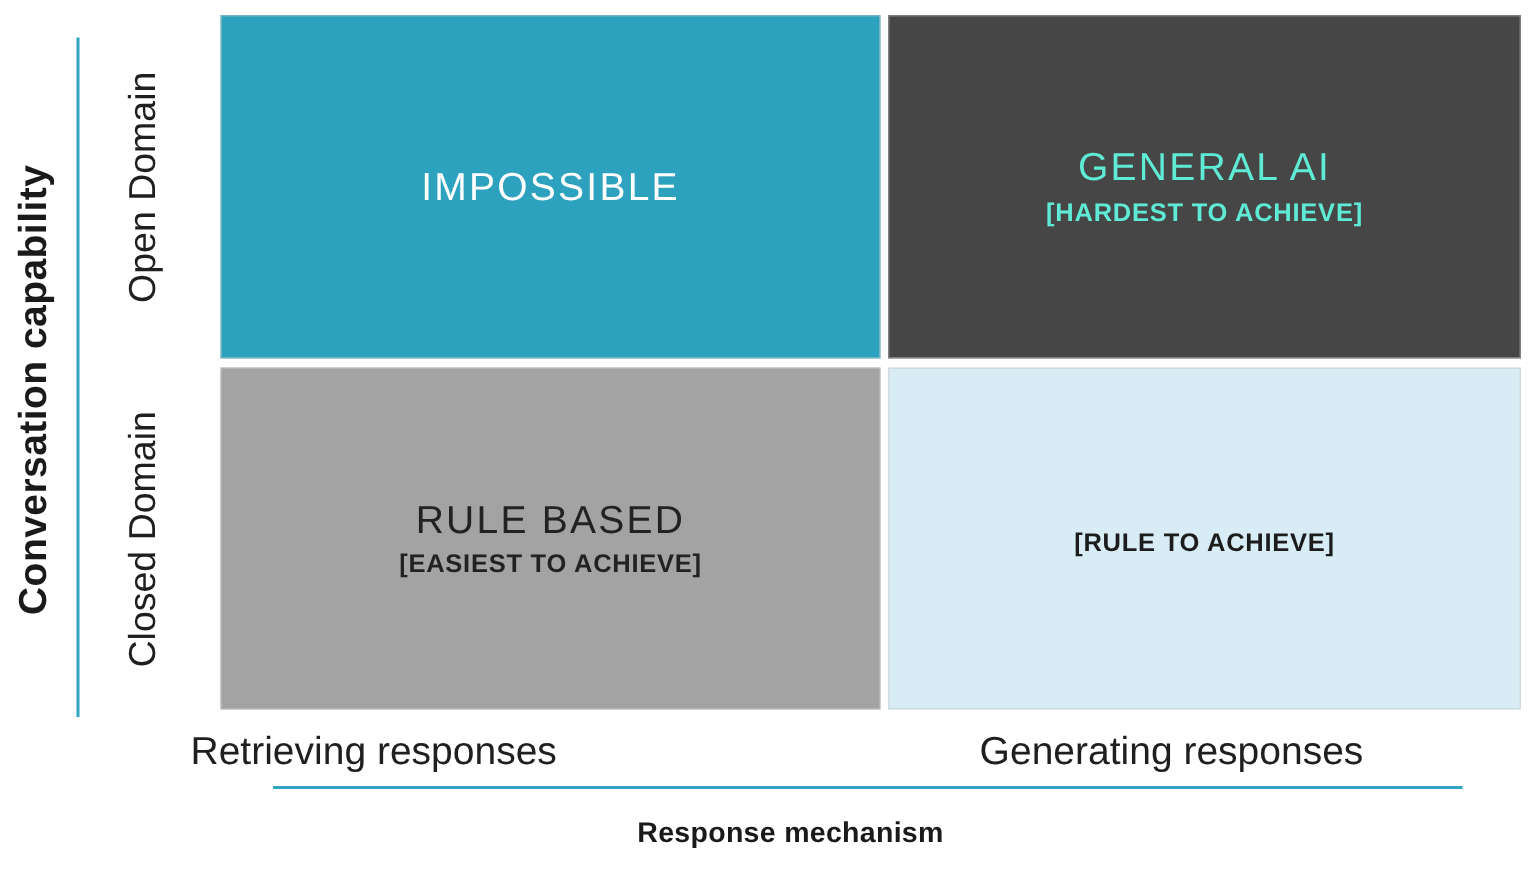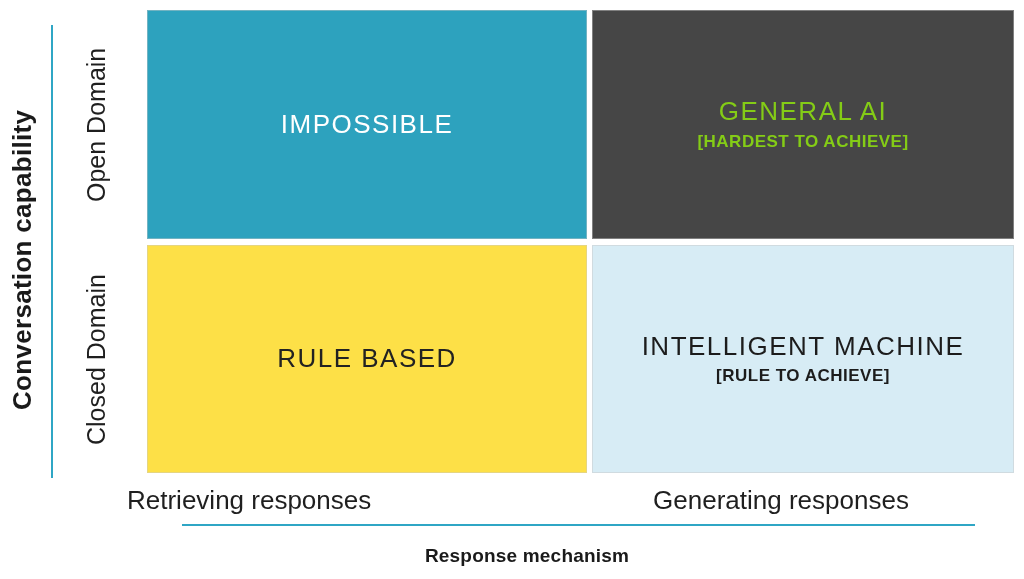--- a/index.html
+++ b/index.html
@@ -135,31 +135,31 @@
 
   <div class="y-label-bottom vtext">Closed Domain</div>
 
   <div class="grid">
 
     <div class="quadrant" style="background:#2da2be;color:#ffffff">
       <div class="main">IMPOSSIBLE</div>
 
     </div>
 
-    <div class="quadrant" style="background:#464646;color:#84cc16">
+    <div class="quadrant" style="background:#464646;color:#5eead4">
       <div class="main">GENERAL AI</div>
       <div class="sub">[HARDEST TO ACHIEVE]</div>
     </div>
 
-    <div class="quadrant" style="background:#fde047;color:#222222">
+    <div class="quadrant" style="background:#a3a3a3;color:#222222">
       <div class="main">RULE BASED</div>
+      <div class="sub">[EASIEST TO ACHIEVE]</div>
     </div>
 
     <div class="quadrant" style="background:#d7ecf5;color:#1c1c1c">
-      <div class="main">INTELLIGENT MACHINE</div>
       <div class="sub">[RULE TO ACHIEVE]</div>
     </div>
 
   </div>
 
   <div class="x-label-left">Retrieving responses</div>
 
   <div class="x-label-right">Generating responses</div>
 
   <div class="x-line" style="background:#2fa6c5"></div>

